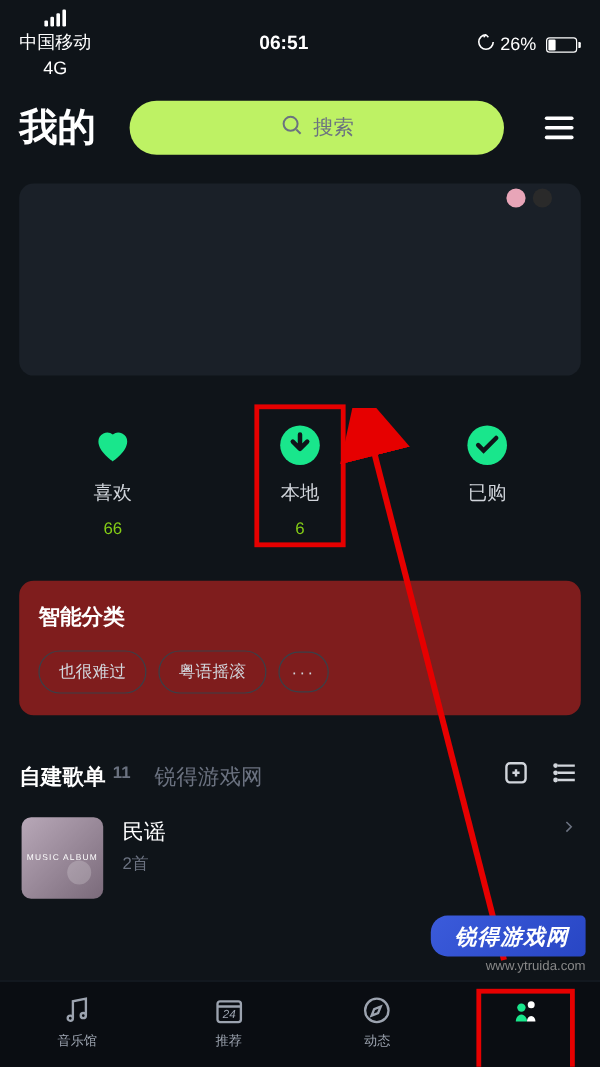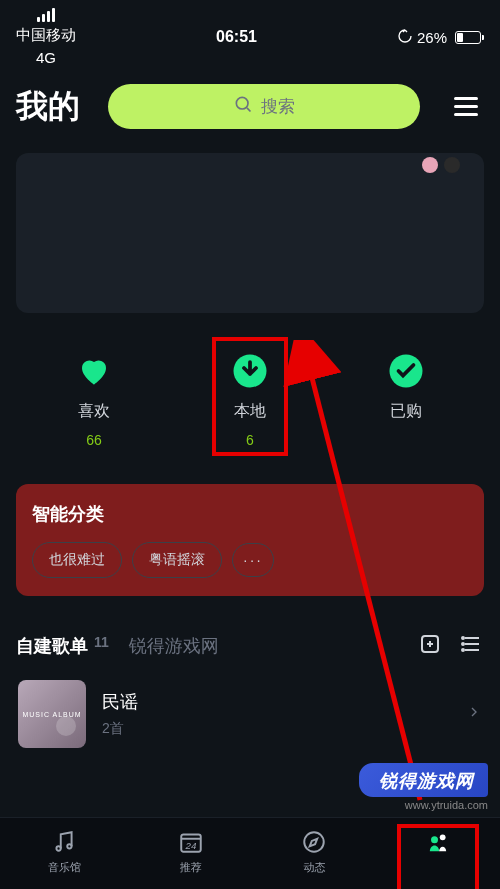--- a/index.html
+++ b/index.html
@@ -50,21 +50,21 @@
     
     
     .playlist-section { padding: 24px 16px 0; }
     .playlist-tabs { display: flex; align-items: center; gap: 20px; }
     .tab { font-size: 18px; color: #6b7280; cursor: pointer; display: flex; align-items: flex-start; gap: 6px; }
     .tab.active { color: #fff; font-weight: 600; }
     .tab-count { font-size: 14px; color: #6b7280; }
     .tab-actions { margin-left: auto; display: flex; gap: 18px; align-items: center; }
     .icon-btn { color: #d1d5db; cursor: pointer; }
     
-    .playlist-item { display: flex; align-items: center; gap: 16px; padding: 20px 2px; cursor: pointer; }
+    .playlist-item { display: flex; align-items: flex-start; gap: 16px; padding: 20px 2px; cursor: pointer; }
     .playlist-cover { width: 68px; height: 68px; background: linear-gradient(135deg, #b8a8b8, #7a6a7a); border-radius: 8px; display: flex; align-items: center; justify-content: center; font-size: 7px; color: #fff; letter-spacing: 1px; position: relative; }
     .playlist-cover::after { content: ""; position: absolute; bottom: 12px; right: 10px; width: 20px; height: 20px; border-radius: 50%; background: rgba(255,255,255,0.2); }
     .playlist-info { flex: 1; }
     .playlist-name { font-size: 18px; font-weight: 500; margin-bottom: 6px; }
     .playlist-meta { font-size: 14px; color: #6b7280; }
     .chevron { color: #6b7280; }
     
     
     .bottom-nav { position: absolute; bottom: 0; left: 0; right: 0; background: #0a0d12; display: flex; justify-content: space-around; padding: 10px 0 14px; border-top: 1px solid #1a2028; }
     .nav-item { display: flex; flex-direction: column; align-items: center; gap: 4px; cursor: pointer; }

